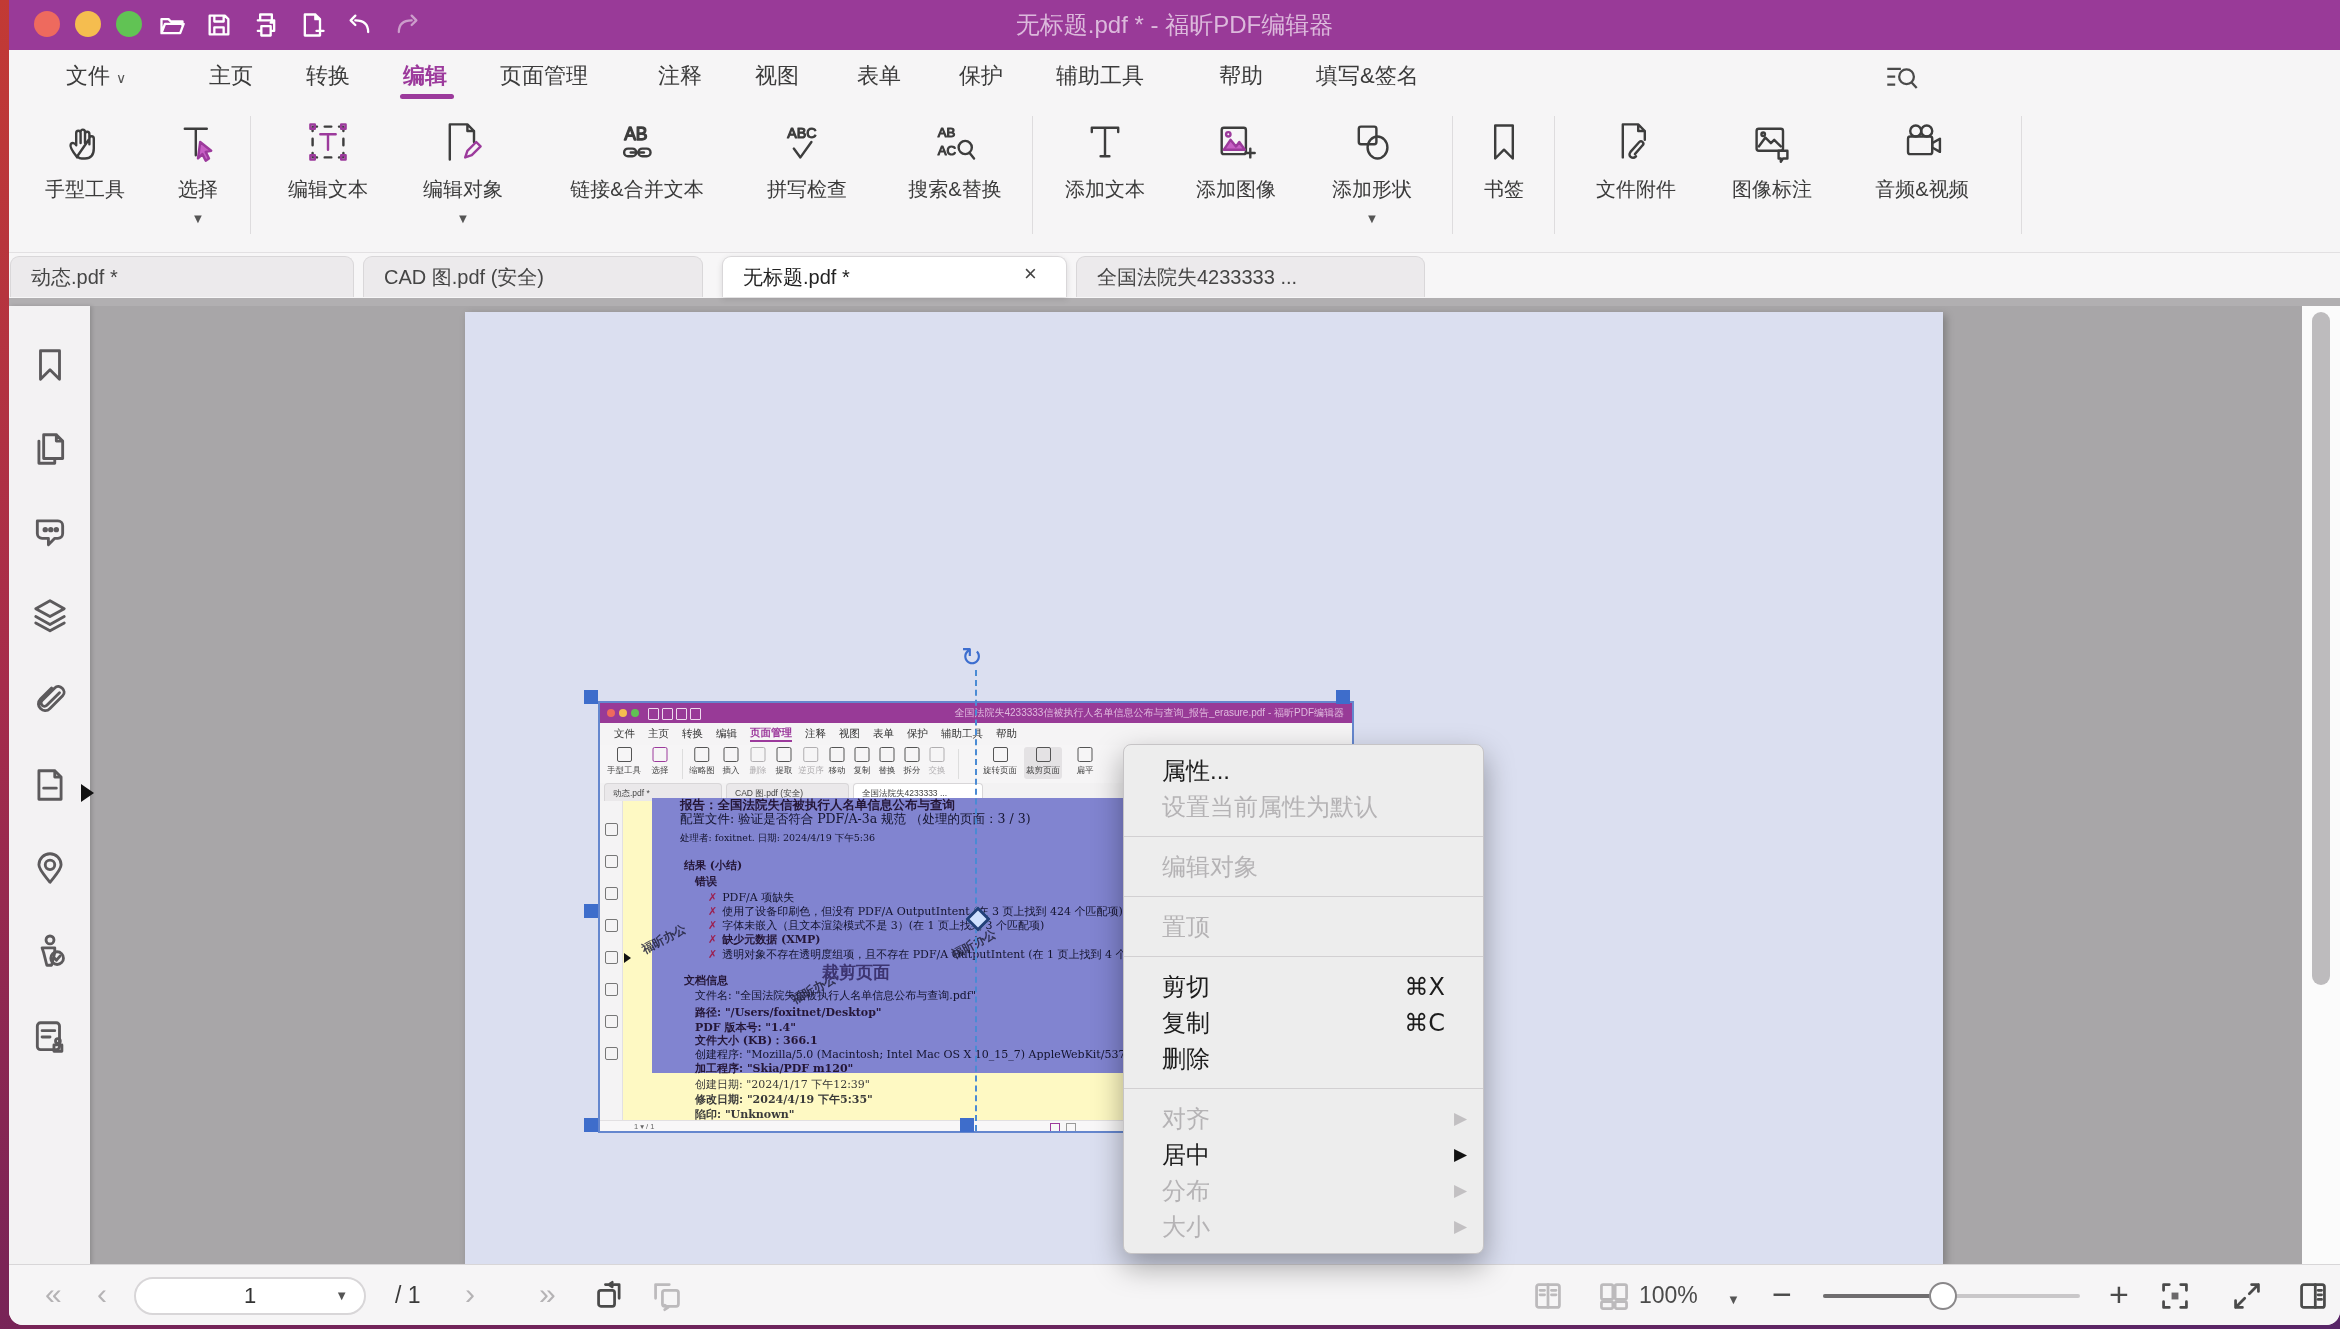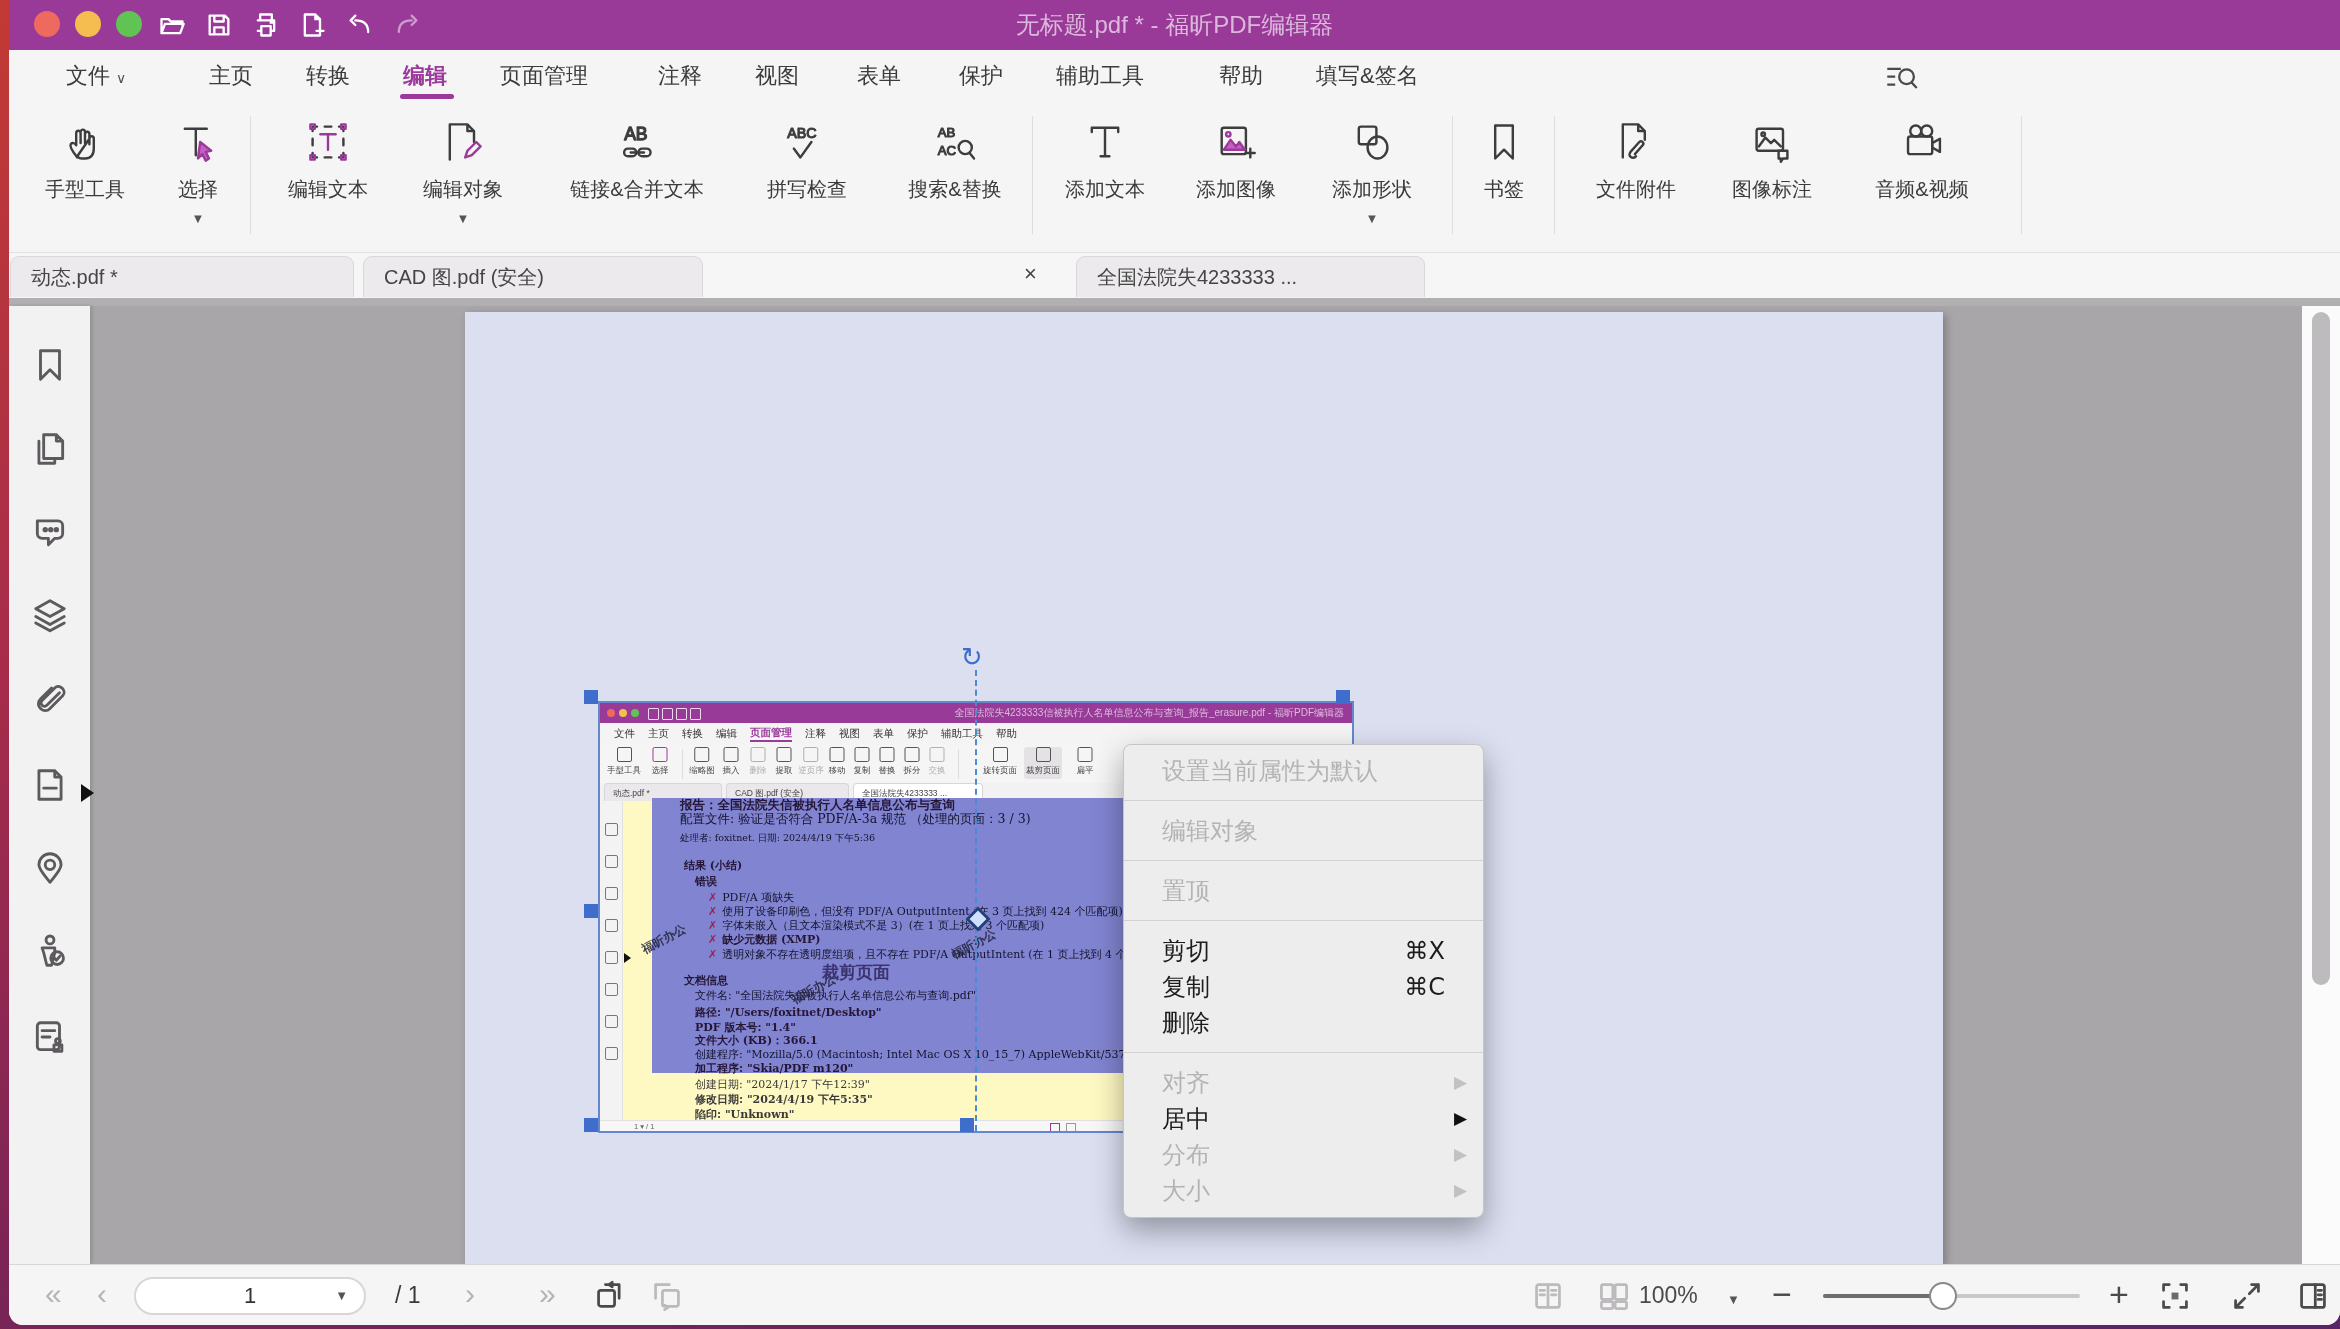--- a/index.html
+++ b/index.html
@@ -345,20 +345,21 @@
             </svg>
           </div>
       <div class="tlabel">音频&amp;视频</div>
     </div>
     <div class="rsep" style="left:2012px"></div>
   </div>
 
   <div class="tabbar">
     <div class="dtab" style="left:1px;width:344px">动态.pdf *</div>
     <div class="dtab" style="left:354px;width:340px">CAD 图.pdf (安全)</div>
+    <div class="dtab active" style="left:713px;width:345px"><span>无标题.pdf *</span></div>
     <div class="tclose" style="left:1015px;z-index:3">×</div>
     <div class="dtab" style="left:1067px;width:349px">全国法院失4233333 ...</div>
   </div>
   <div class="understrip"></div>
 
   <div class="main">
     <div class="page"></div>
     <div class="vscroll">
           <div class="vthumb"></div>
         </div>
@@ -548,20 +549,21 @@
 
     <div class="handle" style="left:575px;top:384px"></div>
     <div class="handle" style="left:1327px;top:384px"></div>
     <div class="handle" style="left:575px;top:598px"></div>
     <div class="handle" style="left:575px;top:812px"></div>
     <div class="handle" style="left:951px;top:812px"></div>
     <div class="cdiamond"></div>
   </div>
 
   <div class="ctx">
+    <div class="cxi">属性...</div>
     <div class="cxi dis">设置当前属性为默认</div>
     <div class="cxsep"></div>
     <div class="cxi dis">编辑对象</div>
     <div class="cxsep"></div>
     <div class="cxi dis">置顶</div>
     <div class="cxsep"></div>
     <div class="cxi"><span>剪切</span><span class="cxshort">⌘X</span></div>
     <div class="cxi"><span>复制</span><span class="cxshort">⌘C</span></div>
     <div class="cxi">删除</div>
     <div class="cxsep"></div>

